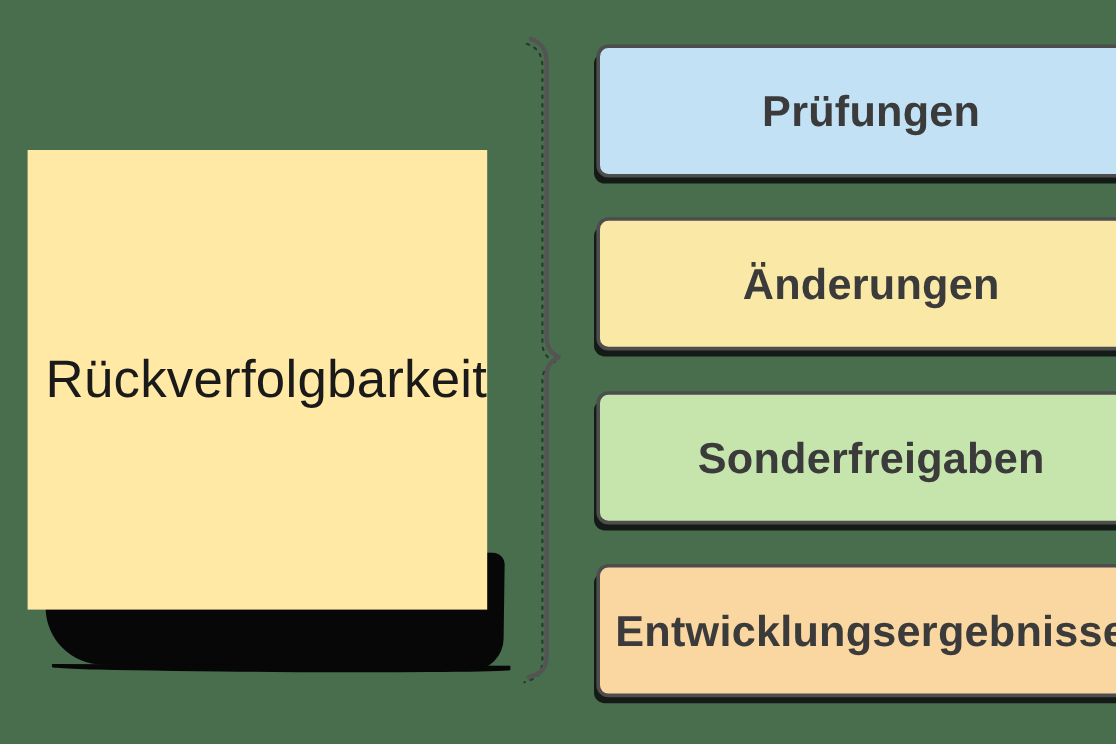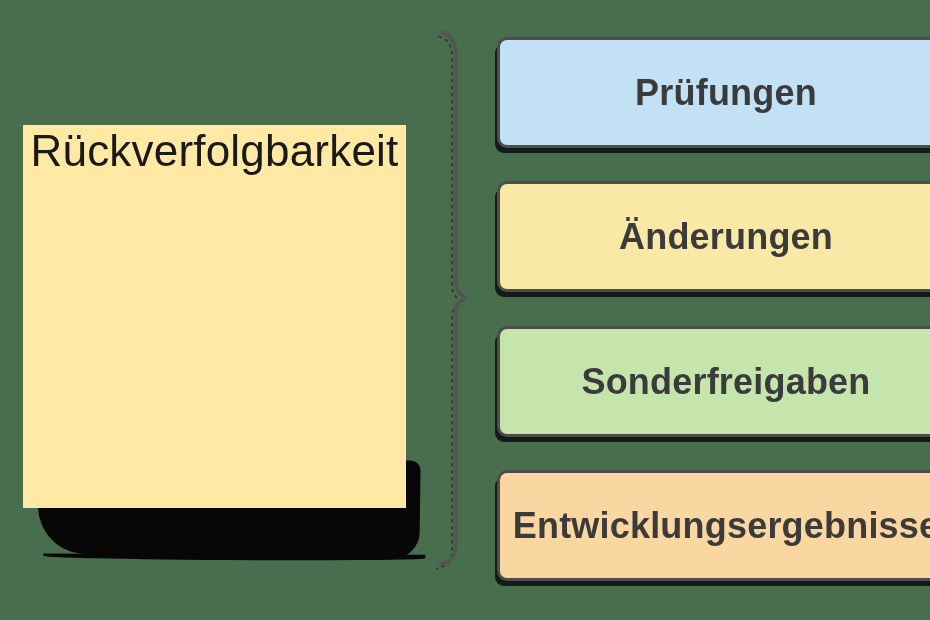--- a/index.html
+++ b/index.html
@@ -41,21 +41,22 @@
   }
   .note {
     position: absolute;
     left: 23px;
     top: 125px;
     width: 383px;
     height: 383px;
     background: #FFE9A4; 
     z-index: 2;
     display: flex;
-    align-items: flex-start;
+    flex-direction: column;
+    align-items: flex-end;
     justify-content: center;
     text-align: center;
     font-size: 44px;
     line-height: 52px;
     color: #1A1A1A;
     letter-spacing: 0.2px;
   }
 
   
   .connector-svg {

